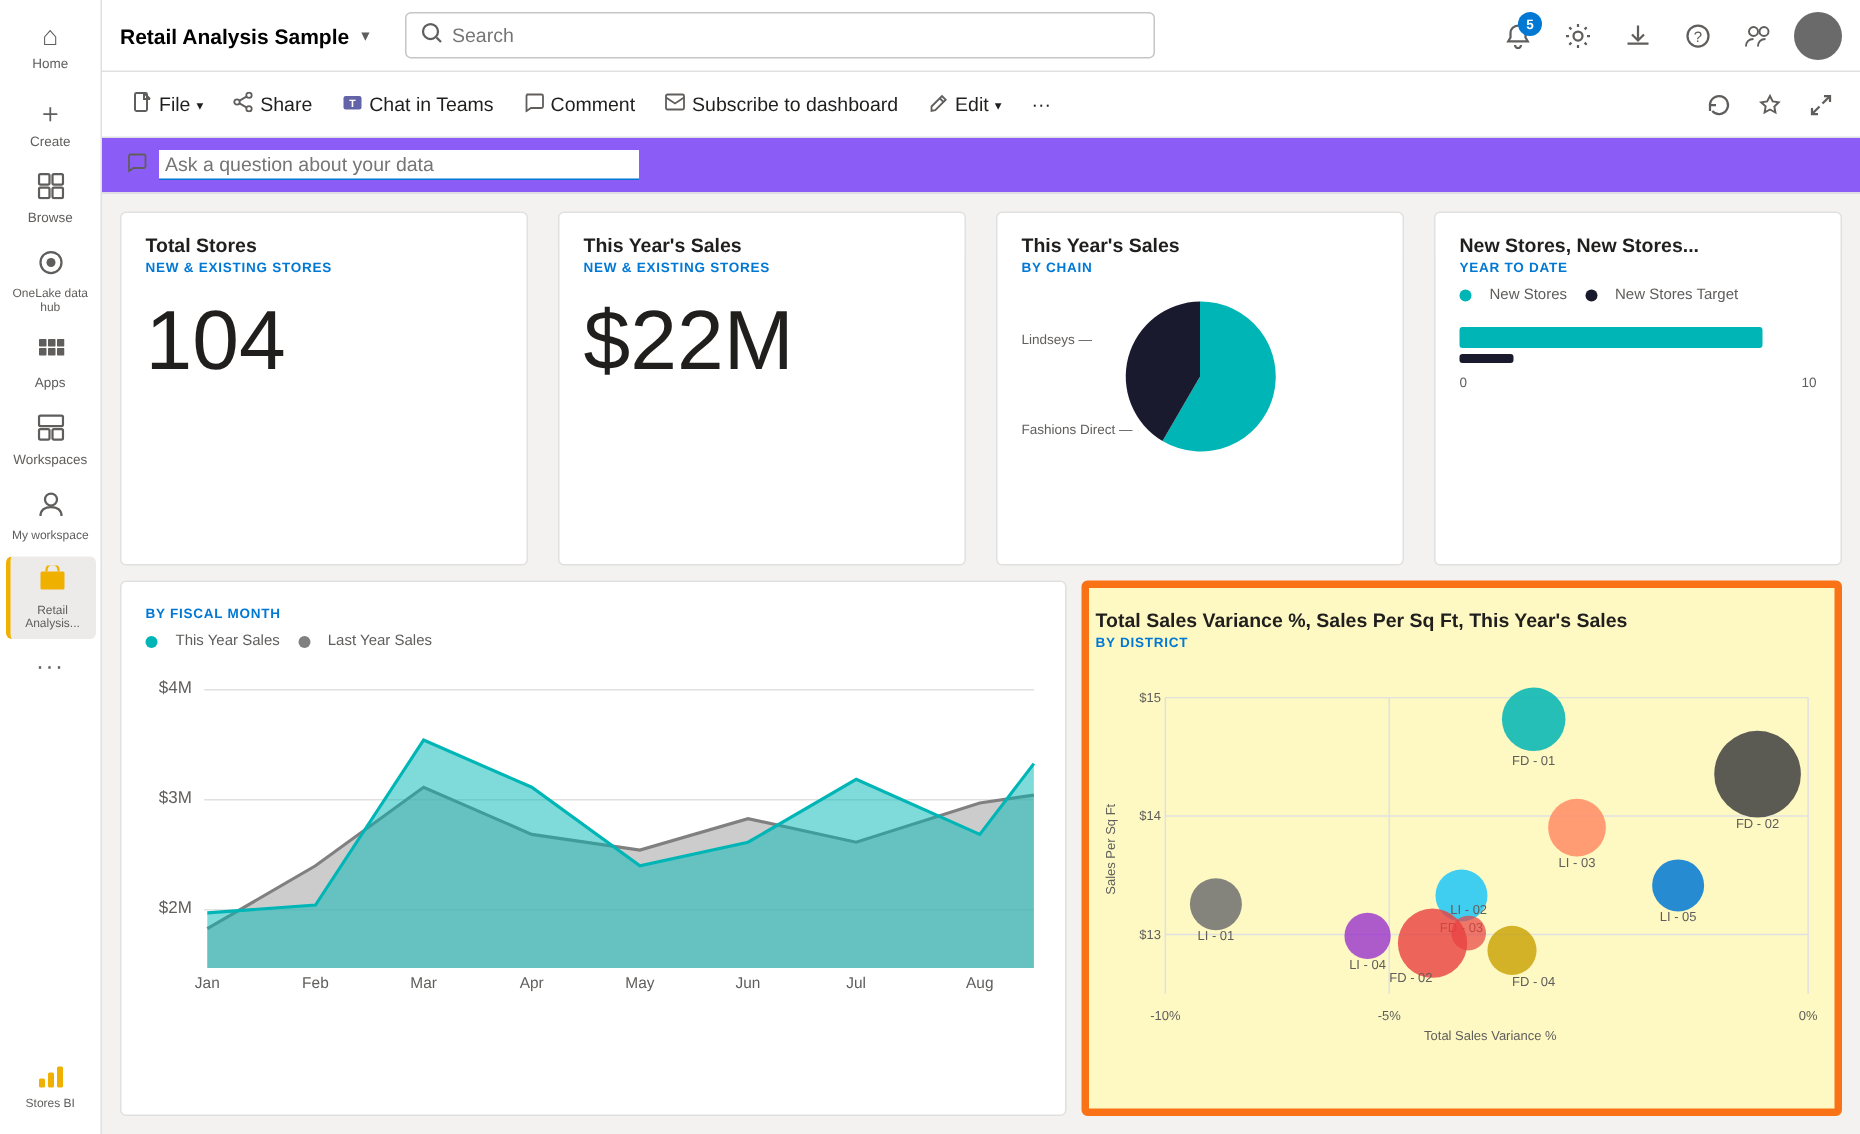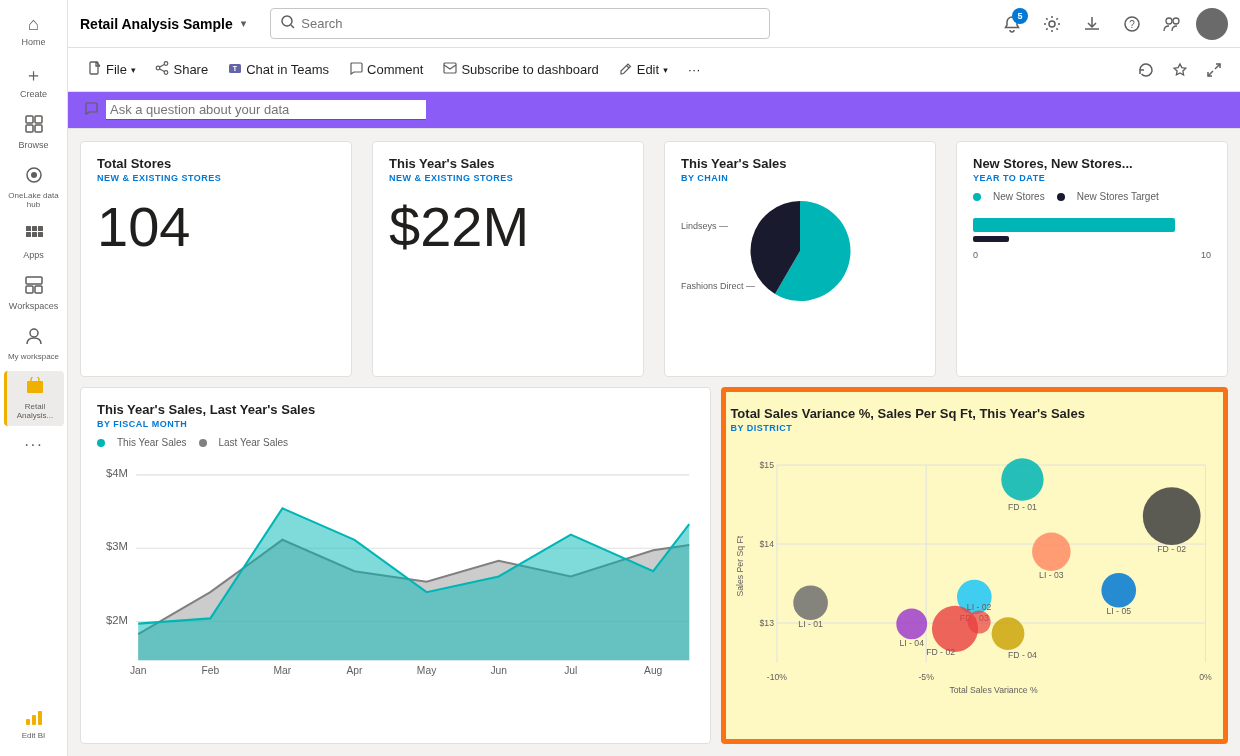--- a/index.html
+++ b/index.html
@@ -305,21 +305,21 @@
   </div>
   <div class="sidebar-item">
     <span style="font-size:16px;letter-spacing:1px;">···</span>
   </div>
   <div style="margin-top:auto; padding:8px 0; display:flex; flex-direction:column; align-items:center; gap:2px;">
     <svg width="24" height="24" viewBox="0 0 24 24">
         <rect x="4" y="14" width="4" height="6" rx="1" fill="#f0b000"></rect>
         <rect x="10" y="10" width="4" height="10" rx="1" fill="#f0b000"></rect>
         <rect x="16" y="6" width="4" height="14" rx="1" fill="#f0b000"></rect>
       </svg>
-    <span style="font-size:8px;color:#605e5c;">Edit BI</span>
+    <span style="font-size:8px;color:#605e5c;">Stores BI</span>
   </div>
 </div>
 
 <div id="main">
 
   <div id="topbar">
     <span id="app-title">Retail Analysis Sample</span>
     <span style="font-size:11px;color:#605e5c;cursor:pointer;">▾</span>
     <div id="search-bar">
       <span style="color:#605e5c;">
@@ -516,21 +516,20 @@
             <span>0</span>
             <span>10</span>
           </div>
         </div>
       </div>
     </div>
 
     <div class="bottom-row">
 
       <div class="card-wide">
-        <div class="card-title">This Year's Sales, Last Year's Sales</div>
         <div class="card-subtitle">BY FISCAL MONTH</div>
         <div class="bar-legend">
           <span class="legend-dot" style="background:#00b5b5;"></span>
           <span>This Year Sales</span>
           <span class="legend-dot" style="background:#808080;"></span>
           <span>Last Year Sales</span>
         </div>
         <div class="area-chart-wrap">
           <svg width="100%" height="100%" viewBox="0 0 580 210" preserveAspectRatio="none">
 

